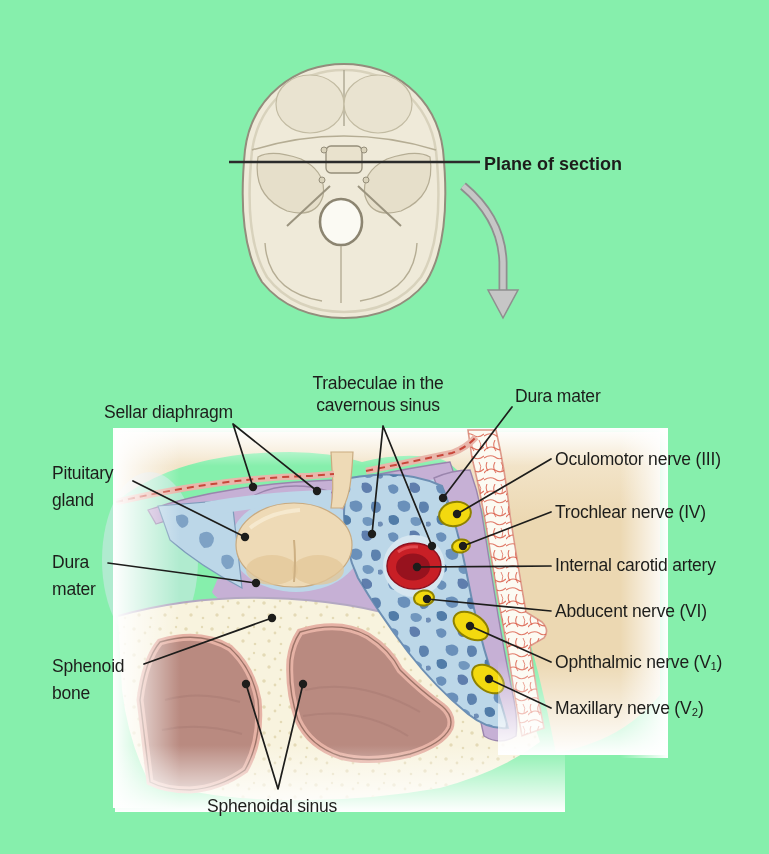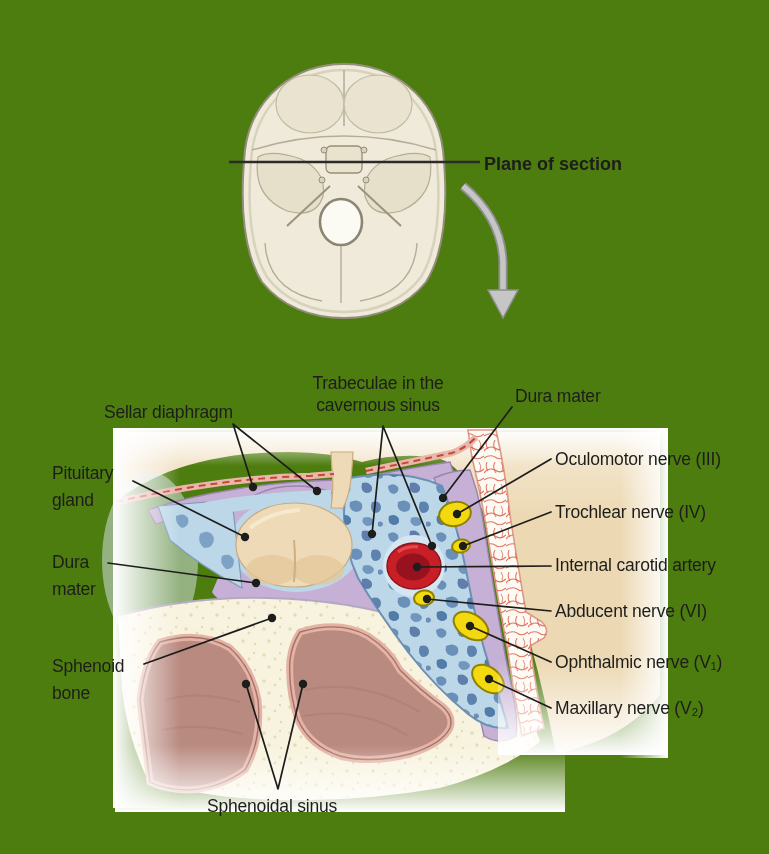--- a/index.html
+++ b/index.html
@@ -1,16 +1,16 @@
 <!DOCTYPE html>
 <html><head>
 <meta charset="utf-8">
 <style>
   html,body{margin:0;padding:0;background:#ffffff;}
-  #stage{position:relative;width:769px;height:854px;background:#4d7c0f;overflow:hidden;
+  #stage{position:relative;width:769px;height:854px;background:#86efac;overflow:hidden;
          font-family:"Liberation Sans", sans-serif;}
   svg{position:absolute;left:0;top:0;}
   text{fill:#1d1d1b;font-family:"Liberation Sans", sans-serif;font-size:17.5px;letter-spacing:-0.2px;}
   .lbl2{font-size:17.5px;}
   .plane{font-size:18px;font-weight:600;letter-spacing:0;}
   .leader{stroke:#1d1d1b;stroke-width:1.7;fill:none;stroke-linecap:round;}
   .dot{fill:#1d1d1b;stroke:none;}
 </style>
 </head>
 <body>

